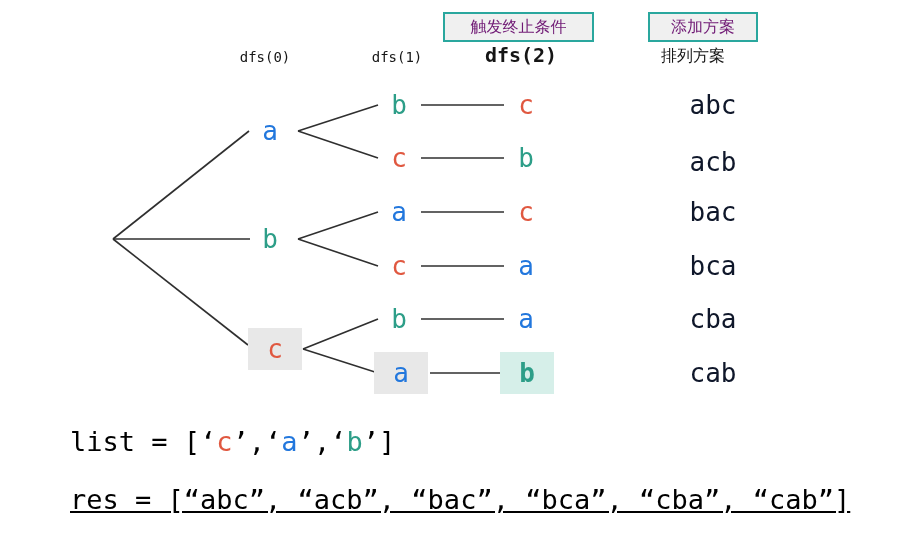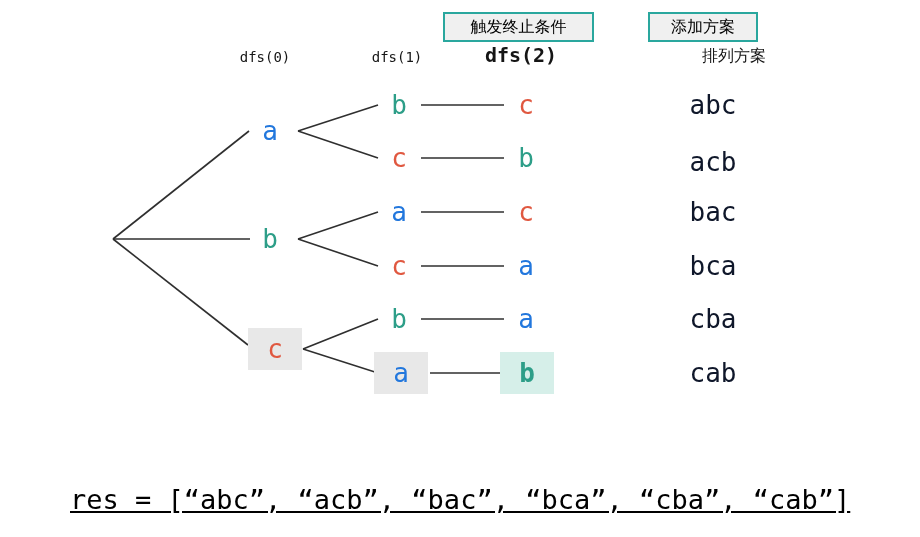--- a/index.html
+++ b/index.html
@@ -12,21 +12,21 @@
     position:relative; width:920px; height:537px; background:#ffffff;
     font-family:"DejaVu Sans Mono","Liberation Mono",monospace;
     color:var(--text); overflow:hidden;
   }
   .edges{position:absolute;left:0;top:0;width:920px;height:537px;}
   .edges line{stroke:var(--line);stroke-width:1.6;}
   .callout{
     position:absolute; height:26px; background:var(--box_fill);
     border:2px solid var(--border_teal);
     display:flex; align-items:center; justify-content:center;
-    font-family:"DejaVu Sans",sans-serif; font-size:16px; color:#000000;
+    font-family:"DejaVu Sans",sans-serif; font-size:16px; color:#701a75;
   }
   .hdr{
     position:absolute; transform:translate(-50%,-50%);
     font-size:14px; white-space:nowrap;
   }
   .hdr.bold{font-weight:bold;font-size:20px;}
   .hdr.cjk{font-family:"DejaVu Sans",sans-serif;font-size:16px;}
   .node{
     position:absolute; width:54px; height:42px;
     transform:translate(-50%,-50%);
@@ -75,21 +75,21 @@
   <div class="callout" style="left:443px;top:12px;width:147px;">
     <span>触发终止条件</span>
   </div>
   <div class="callout" style="left:648px;top:12px;width:106px;">
     <span>添加方案</span>
   </div>
 
   <span class="hdr" style="left:265px;top:57px;">dfs(0)</span>
   <span class="hdr" style="left:397px;top:57px;">dfs(1)</span>
   <span class="hdr bold" style="left:521px;top:55px;">dfs(2)</span>
-  <span class="hdr cjk" style="left:734px;top:56px;">排列方案</span>
+  <span class="hdr cjk" style="left:693px;top:56px;">排列方案</span>
 
   <span class="node c-blue" style="left:270px;top:131px;">a</span>
   <span class="node c-teal" style="left:270px;top:239px;">b</span>
   <span class="node hl-gray c-red" style="left:275px;top:349px;">c</span>
 
   <span class="node c-teal" style="left:399px;top:105px;">b</span>
   <span class="node c-red" style="left:399px;top:158px;">c</span>
   <span class="node c-blue" style="left:399px;top:212px;">a</span>
   <span class="node c-red" style="left:399px;top:266px;">c</span>
   <span class="node c-teal" style="left:399px;top:319px;">b</span>
@@ -102,17 +102,20 @@
   <span class="node c-blue" style="left:526px;top:319px;">a</span>
   <span class="node hl-mint bold c-teal" style="left:527px;top:373px;">b</span>
 
   <span class="result" style="left:713px;top:105px;">abc</span>
   <span class="result" style="left:713px;top:162px;">acb</span>
   <span class="result" style="left:713px;top:212px;">bac</span>
   <span class="result" style="left:713px;top:266px;">bca</span>
   <span class="result" style="left:713px;top:319px;">cba</span>
   <span class="result" style="left:713px;top:373px;">cab</span>
 
+  <div class="codeline" style="left:70px;top:426px;">
+    <span>list = [‘</span><span class="c-red">c</span><span>’,‘</span><span class="c-blue">a</span><span>’,‘</span><span class="c-teal">b</span><span>’]</span>
+  </div>
 
 
   <div class="codeline" style="left:70px;top:484px;text-decoration:underline;">res = [“abc”, “acb”, “bac”, “bca”, “cba”, “cab”]</div>
 
 </div>
 
 </body></html>

